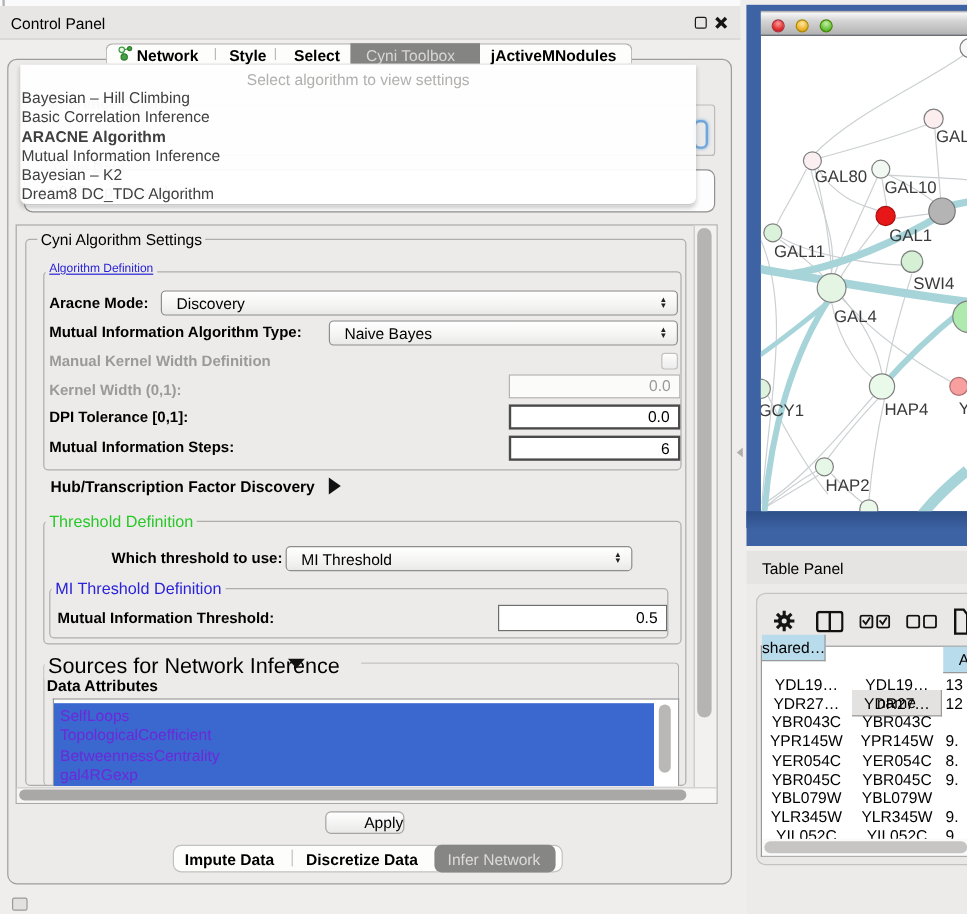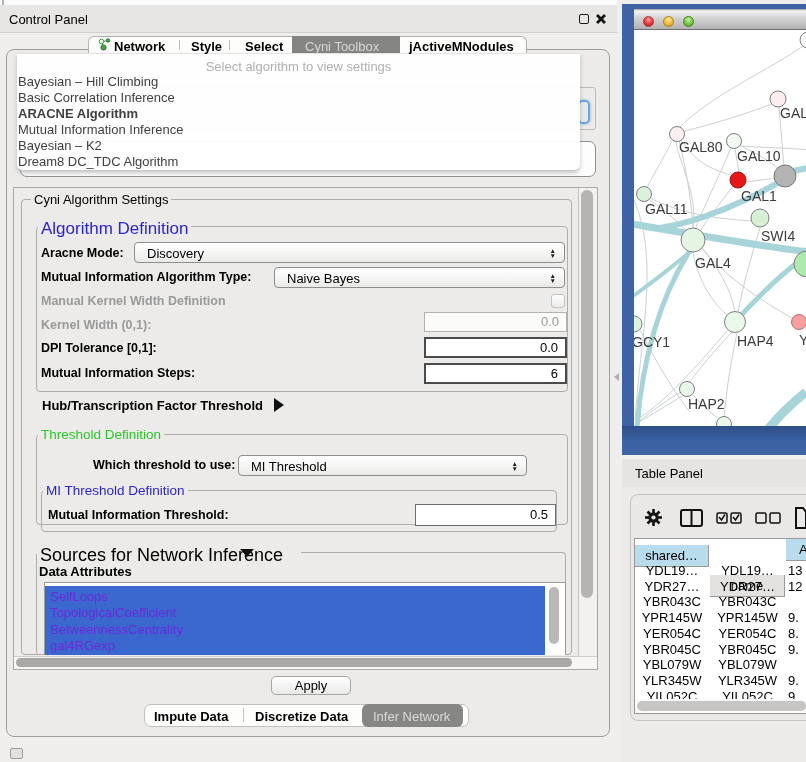--- a/index.html
+++ b/index.html
@@ -73,45 +73,45 @@
 <div class="abs" style="left:13px;top:187px;width:585px;height:483px;border:1px solid #aaa9a7;"></div>
 
 <div class="abs" style="left:578px;top:188px;width:19px;height:468px;background:#f2f1f0;border-left:1px solid #c6c5c3;"></div>
 <div class="abs" style="left:581px;top:190px;width:12px;height:408px;background:#b5b4b2;border-radius:6px;"></div>
 
 <div class="group" style="left:21px;top:199px;width:551px;height:456px;">
   <span class="glabel" style="left:9px;">Cyni Algorithm Settings</span>
 </div>
 
 <div class="group" style="left:36px;top:226px;width:532px;height:166px;">
-  <span class="glabel" style="left:1px;color:#2a23d8;font-size:17px;">Algorithm Definition</span>
+  <span class="glabel" style="left:1px;color:#2a23d8;font-size:10px;text-decoration:underline;">Algorithm Definition</span>
 </div>
 <div class="flb" style="left:41px;top:246px;">Aracne Mode:</div>
 <div class="combo" style="left:134px;top:242px;width:431px;height:21px;">
     <span class="ct">Discovery</span>
     <span class="arr">▲<br>▼</span>
   </div>
 <div class="flb" style="left:41px;top:270px;">Mutual Information Algorithm Type:</div>
 <div class="combo" style="left:274px;top:267px;width:291px;height:21px;">
     <span class="ct">Naive Bayes</span>
     <span class="arr">▲<br>▼</span>
   </div>
 <div class="flb grey" style="left:41px;top:294px;">Manual Kernel Width Definition</div>
 <div class="abs" style="left:551px;top:294px;width:14px;height:14px;border:1px solid #c3c2c0;border-radius:3px;background:linear-gradient(#fdfdfd,#ececec);"></div>
 <div class="flb grey" style="left:41px;top:318px;text-align:center;">Kernel Width (0,1):</div>
 <div class="field grey" style="left:424px;top:312px;width:143px;height:20px;border:1px solid #b3b2b0;background:#fbfbfa;line-height:18px;">0.0</div>
 <div class="flb" style="left:41px;top:341px;">DPI Tolerance [0,1]:</div>
 <div class="field" style="left:424px;top:337px;width:143px;height:21px;border:2px solid #4a4a4a;line-height:17px;">0.0</div>
 <div class="flb" style="left:41px;top:366px;">Mutual Information Steps:</div>
 <div class="field" style="left:424px;top:363px;width:143px;height:21px;border:2px solid #4a4a4a;line-height:17px;">6</div>
 
-<div class="flb" style="left:42px;top:398px;font-size:13px;">Hub/Transcription Factor Threshold</div>
+<div class="flb" style="left:42px;top:398px;font-size:13px;">Hub/Transcription Factor Discovery</div>
 <div class="abs" style="left:274px;top:398px;width:0;height:0;border-left:10px solid #111;border-top:7px solid transparent;border-bottom:7px solid transparent;"></div>
 
-<div class="group" style="left:36px;top:434px;width:532px;height:91px;padding-left:48px;">
+<div class="group" style="left:36px;top:434px;width:532px;height:103px;padding-left:48px;">
   <span class="glabel" style="left:1px;color:#28c828;font-size:13.5px;">Threshold Definition</span>
 </div>
 <div class="flb" style="left:93px;top:458px;">Which threshold to use:</div>
 <div class="combo" style="left:238px;top:455px;width:289px;height:21px;">
     <span class="ct">MI Threshold</span>
     <span class="arr">▲<br>▼</span>
   </div>
 
 <div class="group" style="left:41px;top:490px;width:516px;height:42px;">
   <span class="glabel" style="left:1px;color:#2a23d8;font-size:13.5px;">MI Threshold Definition</span>
@@ -126,21 +126,21 @@
 <div class="abs lbl bold" style="left:39px;top:564px;">Data Attributes</div>
 
 <div class="abs" style="left:44px;top:582px;width:522px;height:73px;background:#fff;border:1px solid #999;border-bottom:none;"></div>
 <div class="abs" style="left:45px;top:586px;width:500px;height:69px;background:#3a68cf;"></div>
 <div class="abs" style="left:50px;top:589px;font-size:13px;line-height:16.3px;color:#6d28d9;">SelfLoops<br>TopologicalCoefficient<br>BetweennessCentrality<br>gal4RGexp</div>
 <div class="abs" style="left:549px;top:587px;width:10px;height:57px;background:#b9b8b6;border-radius:5px;"></div>
 
 <div class="abs" style="left:14px;top:656px;width:583px;height:13px;background:#f7f6f5;border-top:1px solid #ccc;"></div>
 <div class="abs" style="left:16px;top:658px;width:556px;height:9px;background:#a9a8a6;border-radius:5px;"></div>
 
-<div class="abs" style="left:271px;top:676px;width:80px;height:19px;border:1px solid #a6a5a3;border-radius:5px;background:linear-gradient(#ffffff,#e9e9e8);text-align:center;font-size:13px;line-height:17px;">Apply</div>
+<div class="abs" style="left:271px;top:676px;width:66px;height:19px;border:1px solid #a6a5a3;border-radius:5px;background:linear-gradient(#ffffff,#e9e9e8);text-align:right;font-size:13px;line-height:17px;">Apply</div>
 
 <div class="abs" style="left:144px;top:704px;width:325px;height:23px;background:#fdfdfc;border:1px solid #c2c1bf;border-radius:7px;"></div>
 <div class="abs" style="left:243px;top:708px;width:1px;height:14px;background:#c2c1bf;"></div>
 <div class="abs" style="left:362px;top:704px;width:101px;height:23px;background:#868685;border-radius:6px;"></div>
 <div class="abs lbl bold" style="left:154px;top:709px;">Impute Data</div>
 <div class="abs lbl bold" style="left:255px;top:709px;">Discretize Data</div>
 <div class="abs lbl" style="left:373px;top:709px;color:#dcdbd9;">Infer Network</div>
 
 <div class="abs" style="left:10px;top:748px;width:13px;height:11px;border:1px solid #9a9998;border-radius:2px;background:#e2e1df;"></div>
 
@@ -256,21 +256,21 @@
 </svg>
 <svg class="abs" style="left:755px;top:512px;" width="26" height="12" viewBox="0 0 26 12">
   <rect x="1" y="1" width="10" height="10" fill="none" stroke="#111" stroke-width="1.5" rx="1.5"></rect>
   <rect x="15" y="1" width="10" height="10" fill="none" stroke="#111" stroke-width="1.5" rx="1.5"></rect>
 </svg>
 <svg class="abs" style="left:794px;top:506px;" width="12" height="24" viewBox="0 0 12 24">
   <path d="M2,2 L9,2 L12,6 L12,22 L2,22 Z" fill="none" stroke="#111" stroke-width="2"></path>
 </svg>
 
 <div class="abs" style="left:634px;top:538px;width:172px;height:176px;background:#fff;border:1px solid #9a9998;border-right:none;"></div>
-<div class="abs" style="left:635px;top:545px;width:74px;height:22px;background:#b9dcec;border-right:1px solid #9a9998;border-bottom:1px solid #9a9998;text-align:center;font-size:13px;line-height:22px;">shared…</div>
+<div class="abs" style="left:635px;top:529px;width:53px;height:22px;background:#b9dcec;border-right:1px solid #9a9998;border-bottom:1px solid #9a9998;text-align:center;font-size:13px;line-height:22px;">shared…</div>
 <div class="abs" style="left:710px;top:539px;width:75px;height:22px;background:#e3e2e0;border-right:1px solid #9a9998;border-bottom:1px solid #9a9998;text-align:center;font-size:13px;line-height:22px;margin-top:36px;">name</div>
 <div class="abs" style="left:786px;top:539px;width:20px;height:22px;background:#b9dcec;border-bottom:1px solid #9a9998;font-size:13px;line-height:22px;padding-left:13px;overflow:hidden;">A</div>
 <div class="abs" style="left:635px;top:563px;width:74px;text-align:center;font-size:13px;line-height:15.7px;">YDL19…<br>YDR27…<br>YBR043C<br>YPR145W<br>YER054C<br>YBR045C<br>YBL079W<br>YLR345W<br>YIL052C</div>
 <div class="abs" style="left:710px;top:563px;width:75px;text-align:center;font-size:13px;line-height:15.7px;">YDL19…<br>YDR27…<br>YBR043C<br>YPR145W<br>YER054C<br>YBR045C<br>YBL079W<br>YLR345W<br>YIL052C</div>
 <div class="abs" style="left:788px;top:563px;width:18px;font-size:13px;line-height:15.7px;">13<br>12<br>&nbsp;<br>9.<br>8.<br>9.<br>&nbsp;<br>9.<br>9.</div>
 
 <div class="abs" style="left:635px;top:699px;width:171px;height:14px;background:#fbfafa;"></div>
 <div class="abs" style="left:637px;top:701px;width:169px;height:10px;background:#c6c5c3;border-radius:5px;"></div>
 
 </body></html>

